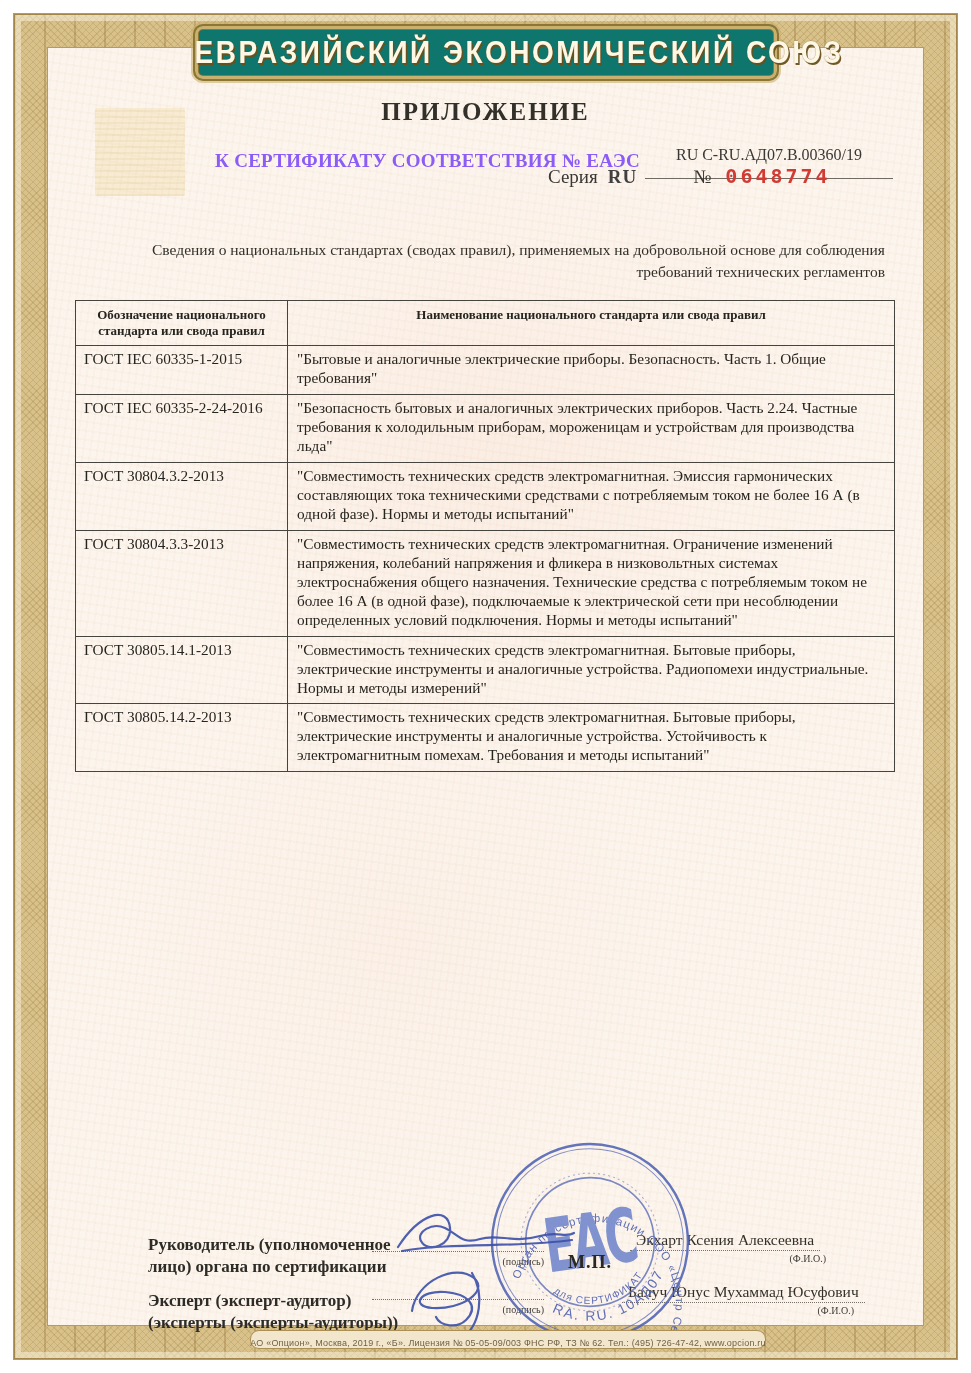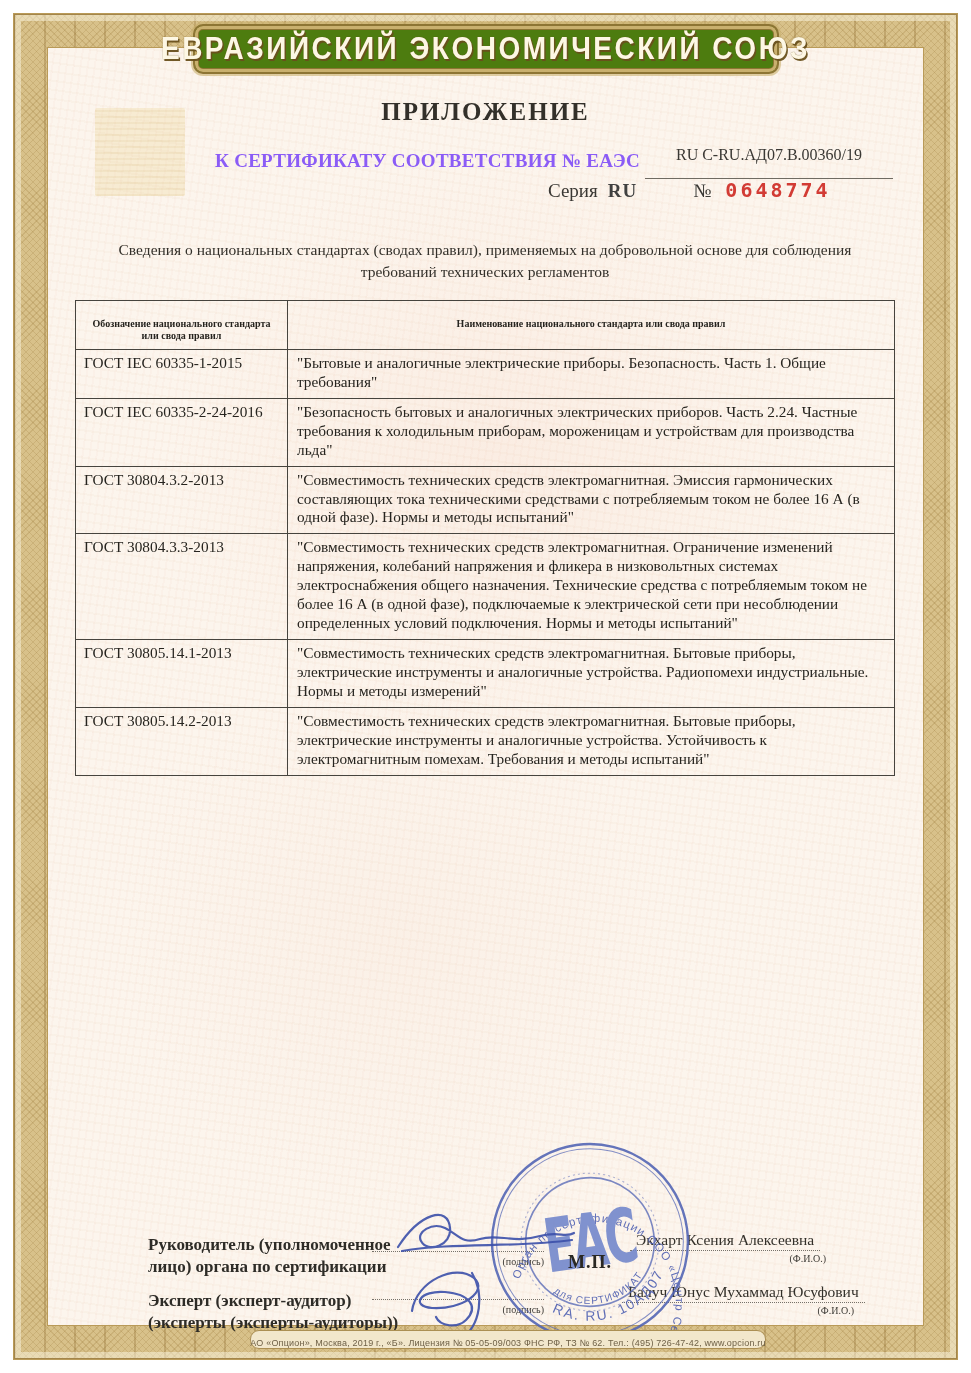--- a/index.html
+++ b/index.html
@@ -31,24 +31,24 @@
   .ghost-square{
     position:absolute; left:95px; top:108px; width:90px; height:88px;
     background:
       repeating-linear-gradient(0deg, rgba(200,160,80,.10) 0 2px, transparent 2px 6px),
       rgba(236,212,150,.30);
     border-radius:2px;
   }
   
   .banner{
     position:absolute; left:50%; top:24px; transform:translateX(-50%);
-    width:586px; height:50px; box-sizing:border-box;
-    background:#4d7c0f; border:2px solid #8d7534; border-radius:10px;
+    width:586px; height:57px; box-sizing:border-box;
+    background:#0f766e; border:2px solid #8d7534; border-radius:10px;
     box-shadow: inset 0 0 0 3px #c9b06e, inset 0 0 0 4px #8d7534, 0 0 0 2px rgba(201,176,110,.6);
-    display:flex; align-items:center; justify-content:center;
+    display:flex; align-items:center; justify-content:flex-start;
   }
   .banner span{
     font-family:"Liberation Sans", sans-serif; font-weight:bold; font-size:28px;
     letter-spacing:2.5px; color:#fdf7e4; white-space:nowrap;
     text-shadow:1.5px 2px 0 rgba(105,80,28,.95), 0 0 1px rgba(105,80,28,.8);
     transform:scaleY(1.12);
   }
   
   .title{
     position:absolute; left:0; right:0; top:98px; text-align:center;
@@ -57,44 +57,44 @@
   .subtitle{
     position:absolute; left:215px; top:150px;
     font-size:19px; font-weight:bold; color:#8b5cf6; letter-spacing:.3px;
   }
   .cert-number{
     position:absolute; left:645px; top:146px; width:248px;
     font-size:16px; text-align:center; color:#3a3834;
     border-bottom:1px solid #6f6b62; padding-bottom:14px; white-space:nowrap;
   }
   .series-row{
-    position:absolute; left:548px; top:178px; font-size:19px; color:#3a3834;
+    position:absolute; left:548px; top:164px; font-size:19px; color:#3a3834;
     display:flex; align-items:baseline;text-align:center;
   }
   .series-row .lbl{margin-right:10px;}
   .series-red{color:#404040; font-weight:bold; margin-right:56px; letter-spacing:1px;}
   .series-row .num-sign{margin-right:14px;}
   .form-number{
     font-family:"DejaVu Sans Mono", monospace; font-weight:bold; font-size:20px;
     color:#d23b34; letter-spacing:3px;
   }
   .intro{
     position:absolute; left:85px; top:239px; width:800px;
-    text-align:center; font-size:15.5px; line-height:1.4; color:#33302a;
+    text-align:right; font-size:15.5px; line-height:1.4; color:#33302a;
   }
   
   table.standards{
     position:absolute; left:75px; top:300px; width:820px;
     border-collapse:collapse; table-layout:fixed;
     font-size:15.3px; line-height:1.24; color:#26241f;
   }
   table.standards th, table.standards td{
     border:1.6px solid #46443e; vertical-align:top; padding:4px 9px 6px 9px;
   }
-  table.standards th{ text-align:center; font-size:10px; padding-top:17px;}
+  table.standards th{ text-align:center; font-size:13px; padding-top:6px;}
   table.standards col.c1{width:212px;}
   table.standards td.code{white-space:nowrap; padding-left:8px;}
   
   .sign-label{
     position:absolute; left:148px; width:258px;
     font-size:17px; font-weight:bold; line-height:1.32; color:#2e2c27;
   }
   .head-label{top:1234px;}
   .expert-label{top:1290px;}
   .dotline{

